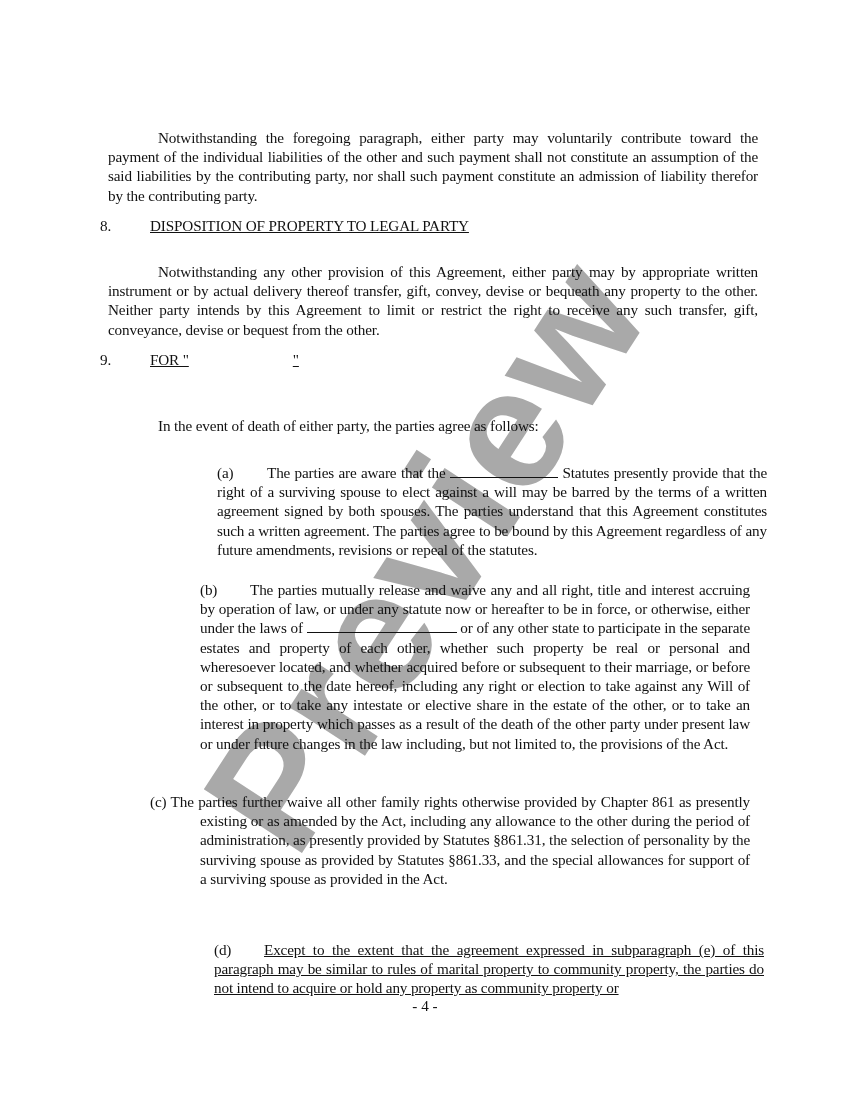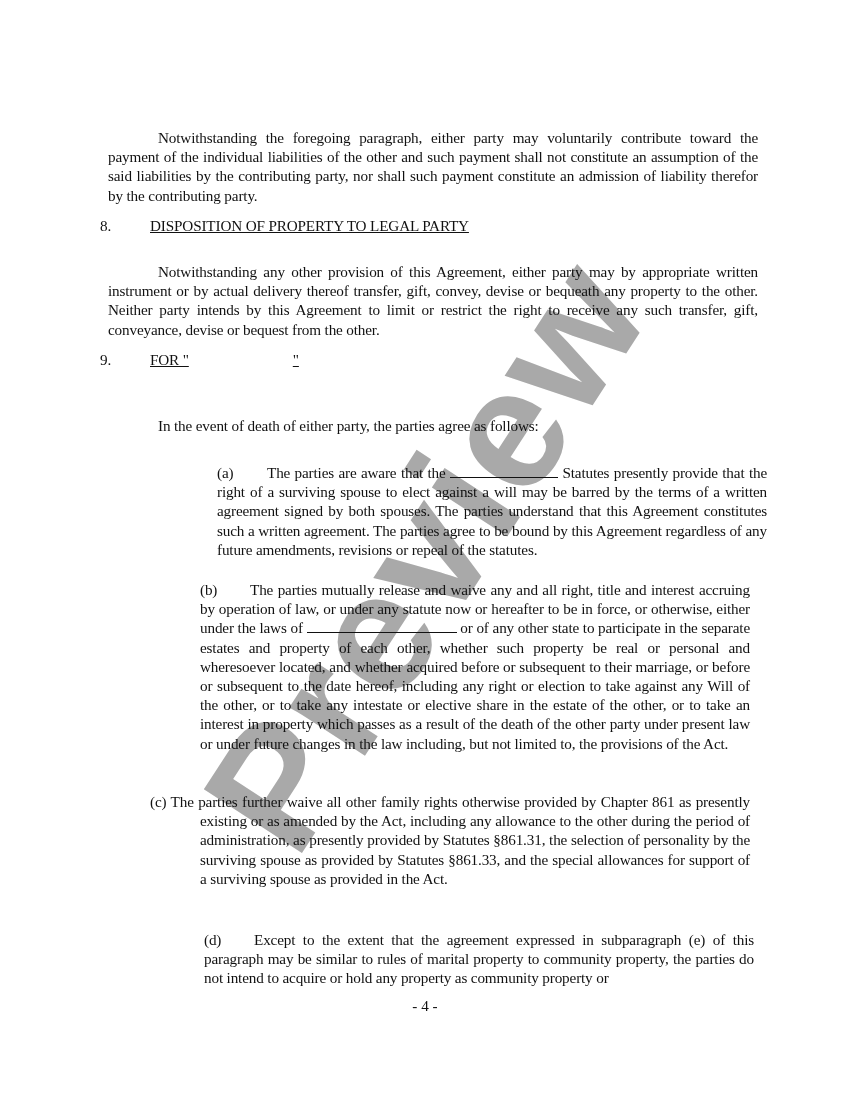--- a/index.html
+++ b/index.html
@@ -175,21 +175,21 @@
     <p class="sub" style="top:446px; margin:17px;">
       <span class="lbl">(a)</span><span>The parties are aware that the </span><span class="blank" style="width:108px;"></span><span> Statutes presently provide that the right of a surviving spouse to elect against a will may be barred by the terms of a written agreement signed by both spouses.  The parties understand that this Agreement constitutes such a written agreement.  The parties agree to be bound by this Agreement regardless of any future amendments, revisions or repeal of the statutes.</span>
     </p>
 
     <p class="sub" style="top:580px; margin:0;">
       <span class="lbl">(b)</span><span>The parties mutually release and waive any and all right, title and interest accruing by operation of law, or under any statute now or hereafter to be in force, or otherwise, either under the laws of </span><span class="blank" style="width:150px;"></span><span> or of any other state to participate in the separate estates and property of each other, whether such property be real or personal and wheresoever located, and whether acquired before or subsequent to their marriage, or before or subsequent to the date hereof, including any right or election to take against any Will of the other, or to take any intestate or elective share in the estate of the other, or to take an interest in property which passes as a result of the death of the other party under present law or under future changes in the law including, but not limited to, the provisions of the Act.</span>
     </p>
 
     <p class="subc" style="top:792px; margin:0;">(c) The parties further waive all other family rights otherwise provided by Chapter 861 as presently existing or as amended by the Act, including any allowance to the other during the period of administration, as presently provided by Statutes §861.31, the selection of personality by the surviving spouse as provided by Statutes §861.33, and the special allowances for support of a surviving spouse as provided in the Act.</p>
 
-    <p class="sub" style="top:926px; margin:4px;">
+    <p class="sub" style="top:926px; margin:14px;text-decoration:underline;">
       <span class="lbl">(d)</span><span>Except to the extent that the agreement expressed in subparagraph (e) of this paragraph may be similar to rules of marital property to community property, the parties do not intend to acquire or hold any property as community property or</span>
     </p>
   </div>
 
   <div class="page-number">- 4 -</div>
 
 
 </div>
 
 </body></html>

